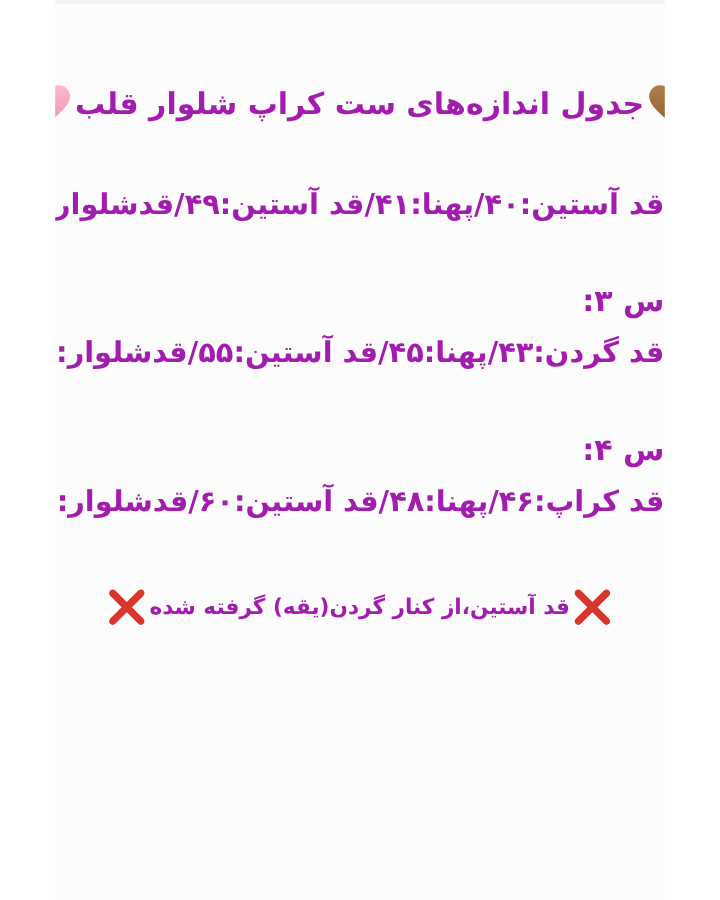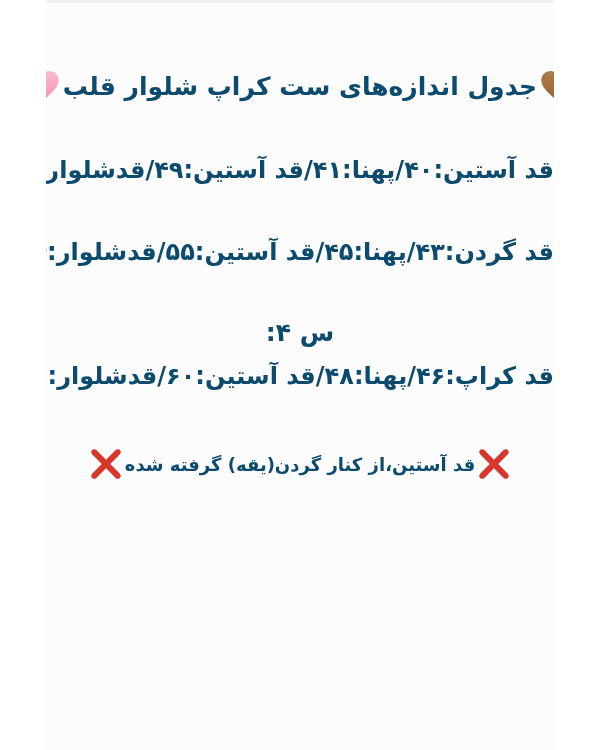--- a/index.html
+++ b/index.html
@@ -11,22 +11,21 @@
     position: relative;
     width: 508px;
     height: 750px;
     margin: 0 auto;
     background: #fcfcfc;
     border-top: 3px solid #f2f2f2;
     box-sizing: border-box;
     overflow: hidden;
     direction: rtl;
     font-family: "DejaVu Sans", sans-serif;
-    color: #0c4a6e;
-    text-align: center;
+    color: #a21caf;
   }
   .title-row {
     margin-top: 58px;
     display: flex;
     justify-content: center;
     align-items: center;
     gap: 1px;
     height: 50px;
   }
   .title-text {
@@ -112,20 +111,21 @@
   <div class="sections">
 
     <div class="size-section">
     </div>
 
     <div class="size-section">
       <div class="size-values">قد آستین:۴۰/پهنا:۴۱/قد آستین:۴۹/قدشلوار:۶۸</div>
     </div>
 
     <div class="size-section">
+      <div class="size-label">س ۳:</div>
       <div class="size-values">قد گردن:۴۳/پهنا:۴۵/قد آستین:۵۵/قدشلوار:۷۴</div>
     </div>
 
     <div class="size-section">
       <div class="size-label">س ۴:</div>
       <div class="size-values">قد کراپ:۴۶/پهنا:۴۸/قد آستین:۶۰/قدشلوار:۸۱</div>
     </div>
 
   </div>
 

